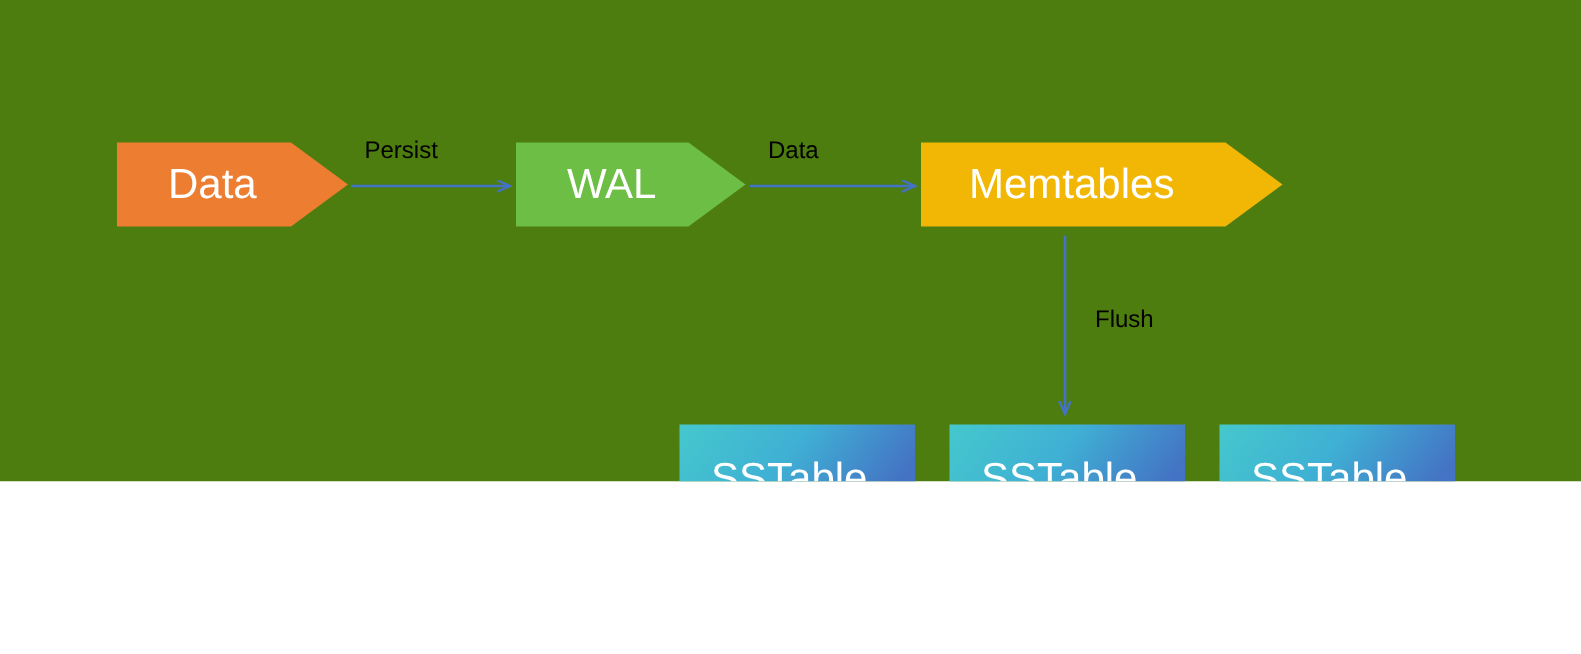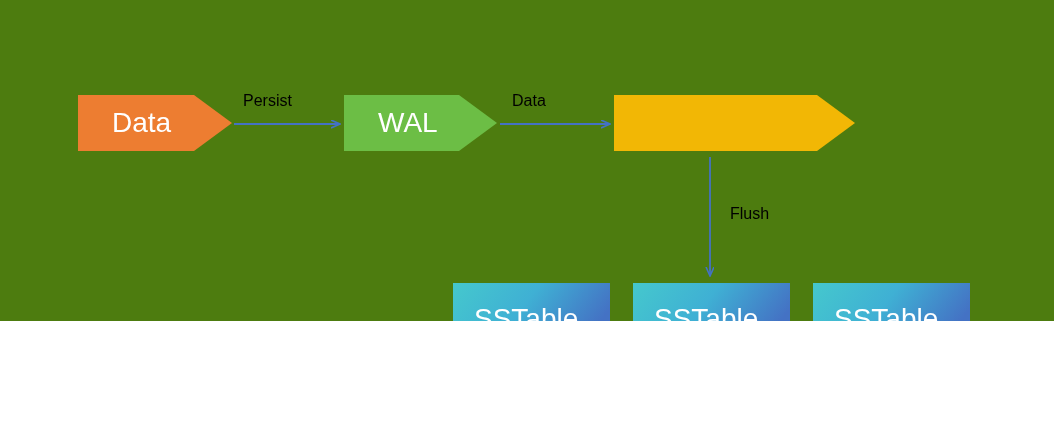--- a/index.html
+++ b/index.html
@@ -74,20 +74,21 @@
 
     <line x1="234" y1="124" x2="340" y2="124" stroke="#4472c4" stroke-width="1.8" marker-end="url(#arrowHead)"></line>
 
     <line x1="500" y1="124" x2="610" y2="124" stroke="#4472c4" stroke-width="1.8" marker-end="url(#arrowHead)"></line>
 
     <line x1="710" y1="157" x2="710" y2="276" stroke="#4472c4" stroke-width="1.8" marker-end="url(#arrowHead)"></line>
   </svg>
 
   <div class="node-label" style="left:112px; top:109px;">Data</div>
   <div class="node-label" style="left:378px; top:109px;text-align:right;">WAL</div>
+  <div class="node-label" style="left:646px; top:109px;">Memtables</div>
 
   <div class="node-label" style="left:474px; top:305px;">SSTable</div>
   <div class="node-label" style="left:654px; top:305px;">SSTable</div>
   <div class="node-label" style="left:834px; top:305px;">SSTable</div>
 
   <div class="edge-label" style="left:243px; top:93px;">Persist</div>
   <div class="edge-label" style="left:512px; top:93px;">Data</div>
   <div class="edge-label" style="left:730px; top:206px;">Flush</div>
 
   <div class="hit" style="left:78px; top:95px; width:154px; height:56px;"></div>

